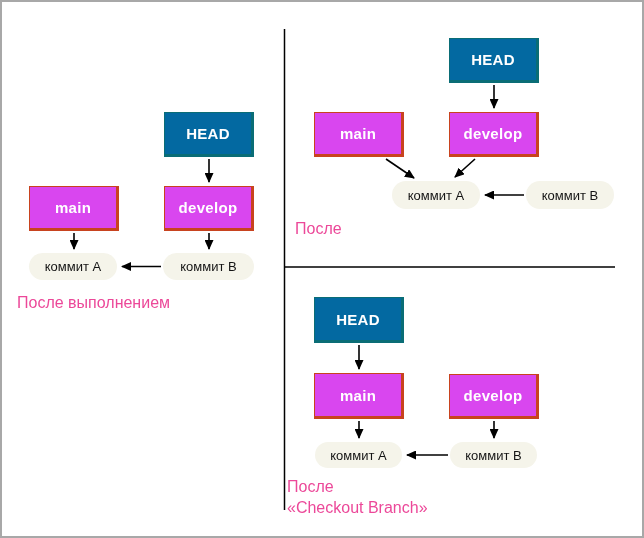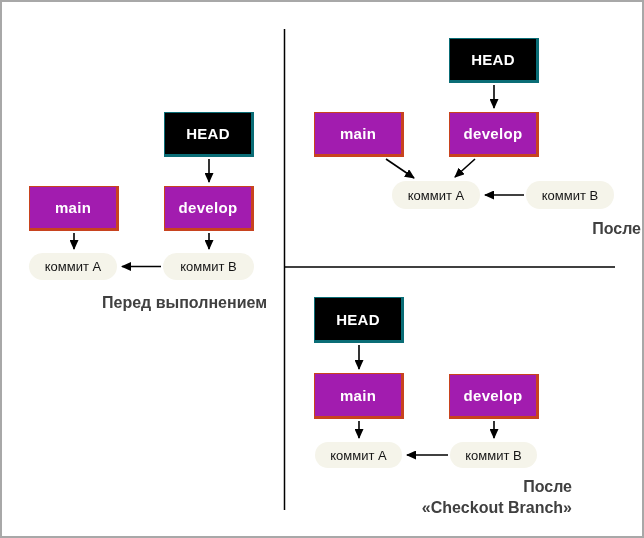--- a/index.html
+++ b/index.html
@@ -14,42 +14,42 @@
   }
   svg.layer{position:absolute;left:0;top:0;width:644px;height:538px;pointer-events:none;}
   .box{
     position:absolute;
     display:flex;align-items:center;justify-content:center;
     color:#fff;font-weight:bold;font-size:15px;
     box-sizing:border-box;
     letter-spacing:.3px;
   }
   .box-teal{
-    background:#000000;
+    background:#0369a1;
     border:1px solid #0a6d76;
     border-right-width:3px;border-bottom-width:3px;
   }
   .box-orange{
-    background:#a21caf;
+    background:#d946ef;
     border:1px solid #c8431f;
     border-right-width:3px;border-bottom-width:3px;text-align:right;
   }
   .pill{
     position:absolute;
     display:flex;align-items:center;justify-content:center;
     background:#f5f4ea;
     border-radius:14px;
     color:#141414;font-weight:normal;font-size:13px;
     box-sizing:border-box;
   }
   .caption{
     position:absolute;
-    text-align:right;
-    color:#404040;
-    font-weight:bold;
+    text-align:left;
+    color:#ec4899;
+    font-weight:normal;
     font-size:16px;
     line-height:21px;
   }
 </style>
 </head>
 <body>
 
 <div id="stage">
 
   <svg class="layer" viewBox="0 0 644 538">
@@ -77,21 +77,21 @@
     <line x1="492" y1="419" x2="492" y2="436" stroke="#000" stroke-width="1.6" marker-end="url(#ah)"></line>
     <line x1="446" y1="453" x2="405" y2="453" stroke="#000" stroke-width="1.6" marker-end="url(#ah)"></line>
   </svg>
 
   <div class="box box-teal" style="left:162px;top:110px;width:90px;height:45px;">HEAD</div>
   <div class="box box-orange" style="left:27px;top:184px;width:90px;height:45px;">main</div>
   <div class="box box-orange" style="left:162px;top:184px;width:90px;height:45px;">develop</div>
   <div class="pill" style="left:27px;top:251px;width:88px;height:27px;">коммит A</div>
   <div class="pill" style="left:161px;top:251px;width:91px;height:27px;">коммит B</div>
   <div class="caption" style="left:15px;top:290px;width:250px;">
-    <div>Перед выполнением</div>
+    <div>После выполнением</div>
   </div>
 
   <div class="box box-teal" style="left:447px;top:36px;width:90px;height:45px;">HEAD</div>
   <div class="box box-orange" style="left:312px;top:110px;width:90px;height:45px;">main</div>
   <div class="box box-orange" style="left:447px;top:110px;width:90px;height:45px;">develop</div>
   <div class="pill" style="left:390px;top:179px;width:88px;height:28px;">коммит A</div>
   <div class="pill" style="left:524px;top:179px;width:88px;height:28px;">коммит B</div>
   <div class="caption" style="left:293px;top:216px;width:346px;">
     <div>После</div>
   </div>

